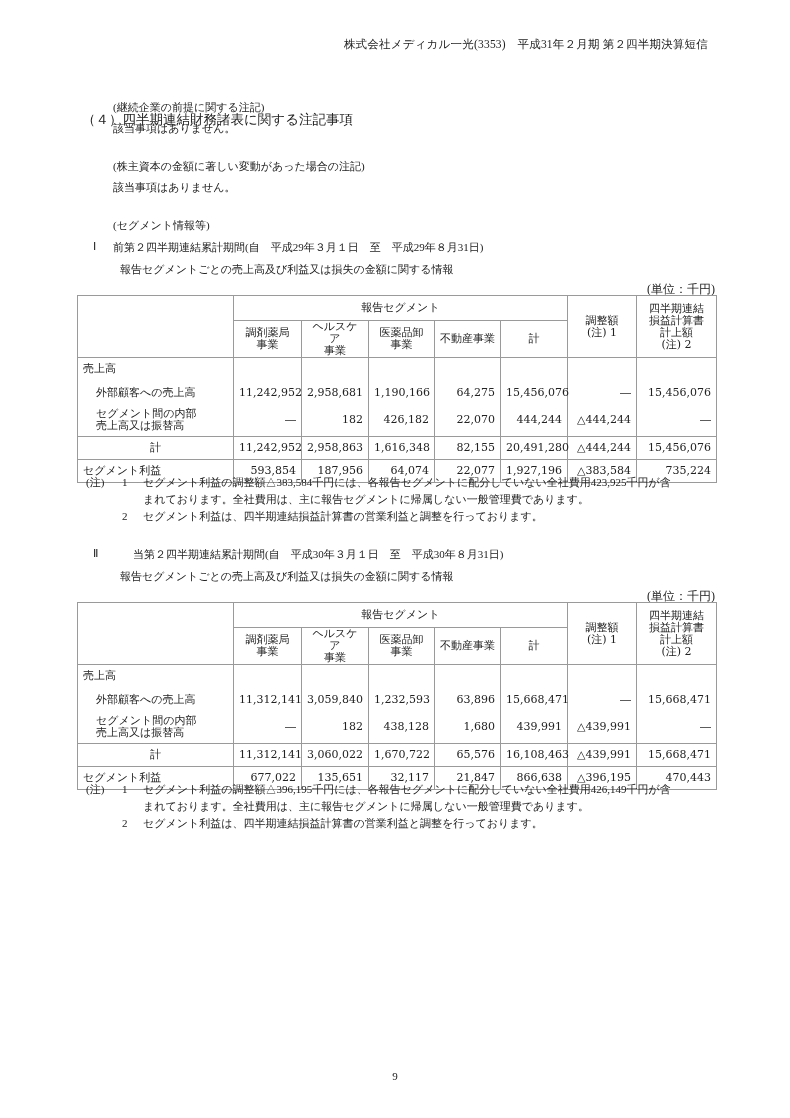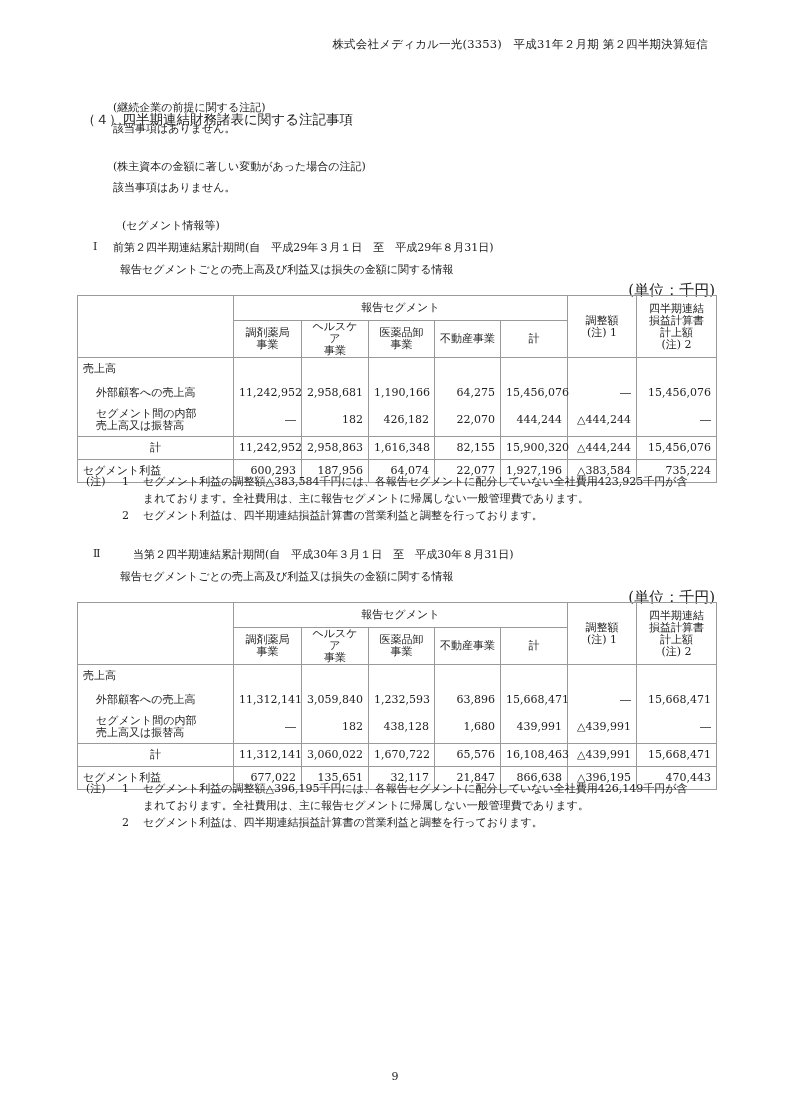--- a/index.html
+++ b/index.html
@@ -1,25 +1,25 @@
 <!DOCTYPE html>
 <html><head>
 <meta charset="utf-8">
 <style>
   html, body { margin: 0; padding: 0; background: #ffffff; }
   body {
     width: 790px; height: 1118px; position: relative; overflow: hidden;
     font-family: "DejaVu Serif", "Liberation Serif", serif;
     color: #222;
   }
-  .abs { position: absolute; white-space: nowrap; }
+  .abs { position: absolute; white-space: nowrap; font-family: Liberation Serif, serif; }
   .hdr { top: 37px; right: 82px; font-size: 11.5px; letter-spacing: 0.2px; }
   .sec-title { left: 82px; top: 79px; font-size: 13.5px; margin-top: 32px; }
   .t11 { font-size: 11px; }
-  .unit { font-size: 15px; margin-left: 48px; }
+  .unit { font-size: 12px; margin-left: 48px; }
   table.seg {
     position: absolute; left: 77px; width: 639px;
     border-collapse: collapse; table-layout: fixed;
     font-size: 11px; line-height: 12px;
   }
   table.seg td {
     border: 1px solid #9a9a9a; padding: 0 5px; vertical-align: middle;
   }
   table.seg td.num { text-align: right; padding-right: 5px; }
   table.seg td.c { text-align: center; }
@@ -30,21 +30,21 @@
 </head>
 <body>
 
 <div class="abs hdr">株式会社メディカル一光(3353)　平成31年２月期 第２四半期決算短信</div>
 
 <div class="abs sec-title">（４）四半期連結財務諸表に関する注記事項</div>
 <div class="abs t11" style="left:113px; top:100px;">(継続企業の前提に関する注記)</div>
 <div class="abs t11" style="left:113px; top:121px;">該当事項はありません。</div>
 <div class="abs t11" style="left:113px; top:159px;">(株主資本の金額に著しい変動があった場合の注記)</div>
 <div class="abs t11" style="left:113px; top:180px;">該当事項はありません。</div>
-<div class="abs t11" style="left:122px; top:218px;">(セグメント情報等)</div>
+<div class="abs t11" style="left:113px; top:218px;">(セグメント情報等)</div>
 
 <div class="abs t11" style="left:93px; top:240px;">Ⅰ</div>
 <div class="abs t11" style="left:113px; top:240px;">前第２四半期連結累計期間(自　平成29年３月１日　至　平成29年８月31日)</div>
 <div class="abs t11" style="left:120px; top:262px;">報告セグメントごとの売上高及び利益又は損失の金額に関する情報</div>
 <div class="abs unit" style="right:75px; top:281px;">(単位：千円)</div>
 
 <table class="seg" style="top:295px;">
   <colgroup>
     <col style="width:156px">
       <col style="width:68px">
@@ -118,27 +118,27 @@
     <td class="num">444,244</td>
     <td class="num">△444,244</td>
     <td class="num">―</td>
   </tr>
   <tr style="height:23px;">
     <td class="c">計</td>
     <td class="num">11,242,952</td>
     <td class="num">2,958,863</td>
     <td class="num">1,616,348</td>
     <td class="num">82,155</td>
-    <td class="num">15,900,320</td>
+    <td class="num">20,491,280</td>
     <td class="num">△444,244</td>
     <td class="num">15,456,076</td>
   </tr>
   <tr style="height:23px;">
     <td>セグメント利益</td>
-    <td class="num">600,293</td>
+    <td class="num">593,854</td>
     <td class="num">187,956</td>
     <td class="num">64,074</td>
     <td class="num">22,077</td>
     <td class="num">1,927,196</td>
     <td class="num">△383,584</td>
     <td class="num">735,224</td>
   </tr>
 </tbody>
   </table>
 

